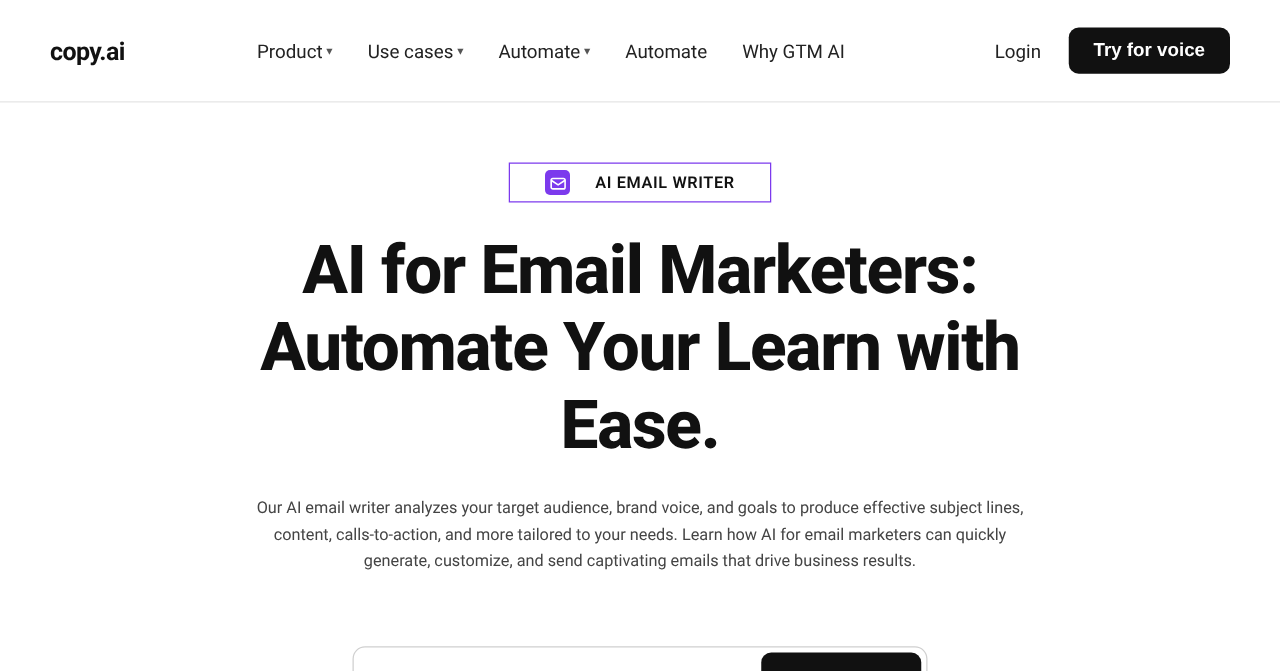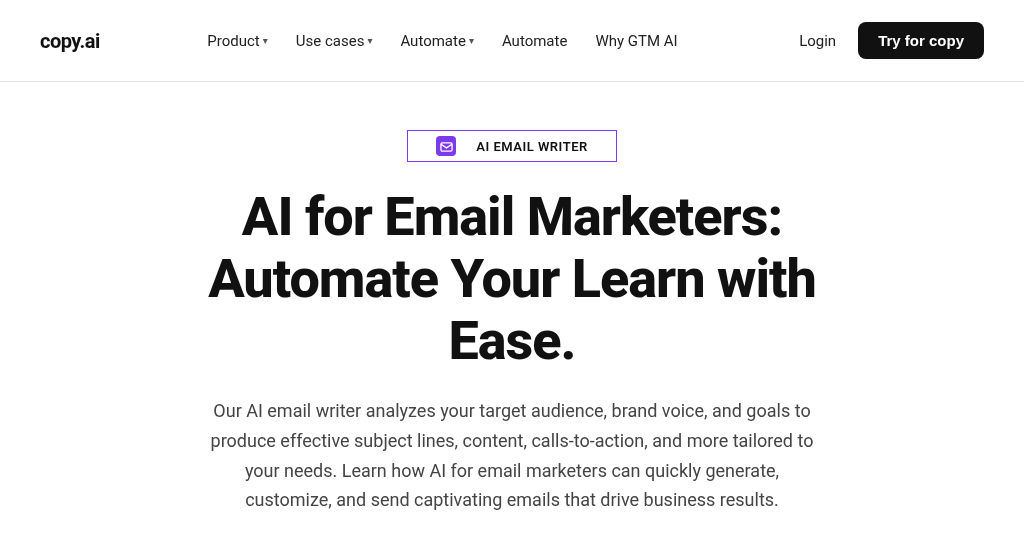--- a/index.html
+++ b/index.html
@@ -130,21 +130,21 @@
       font-weight: 800;
       line-height: 1.15;
       color: #111;
       max-width: 700px;
       margin-bottom: 24px;
       letter-spacing: -1px;
     }
 
     
     .subtext {
-      font-size: 18px;
+      font-size: 13px;
       color: #444;
       max-width: 620px;
       line-height: 1.65;
       margin-bottom: 56px;
     }
 
     
     .email-form {
       display: flex;
       align-items: center;
@@ -210,21 +210,21 @@
       <span>Automate</span>
     </div>
 
     <div class="nav-item">
       <span>Why GTM AI</span>
     </div>
   </div>
 
   <div class="nav-actions">
     <div class="login-btn">Login</div>
-    <button class="try-btn">Try for copy</button>
+    <button class="try-btn">Try for voice</button>
   </div>
 </nav>
 
 <main class="main">
 
   <div class="badge">
     <div class="badge-icon">
       <svg width="13" height="13" viewBox="0 0 14 14" fill="none" xmlns="http://www.w3.org/2000/svg">
         <rect x="1" y="3" width="12" height="9" rx="1.5" stroke="white" stroke-width="1.4" fill="none"></rect>
         <path d="M1 4.5L7 8.5L13 4.5" stroke="white" stroke-width="1.4"></path>

